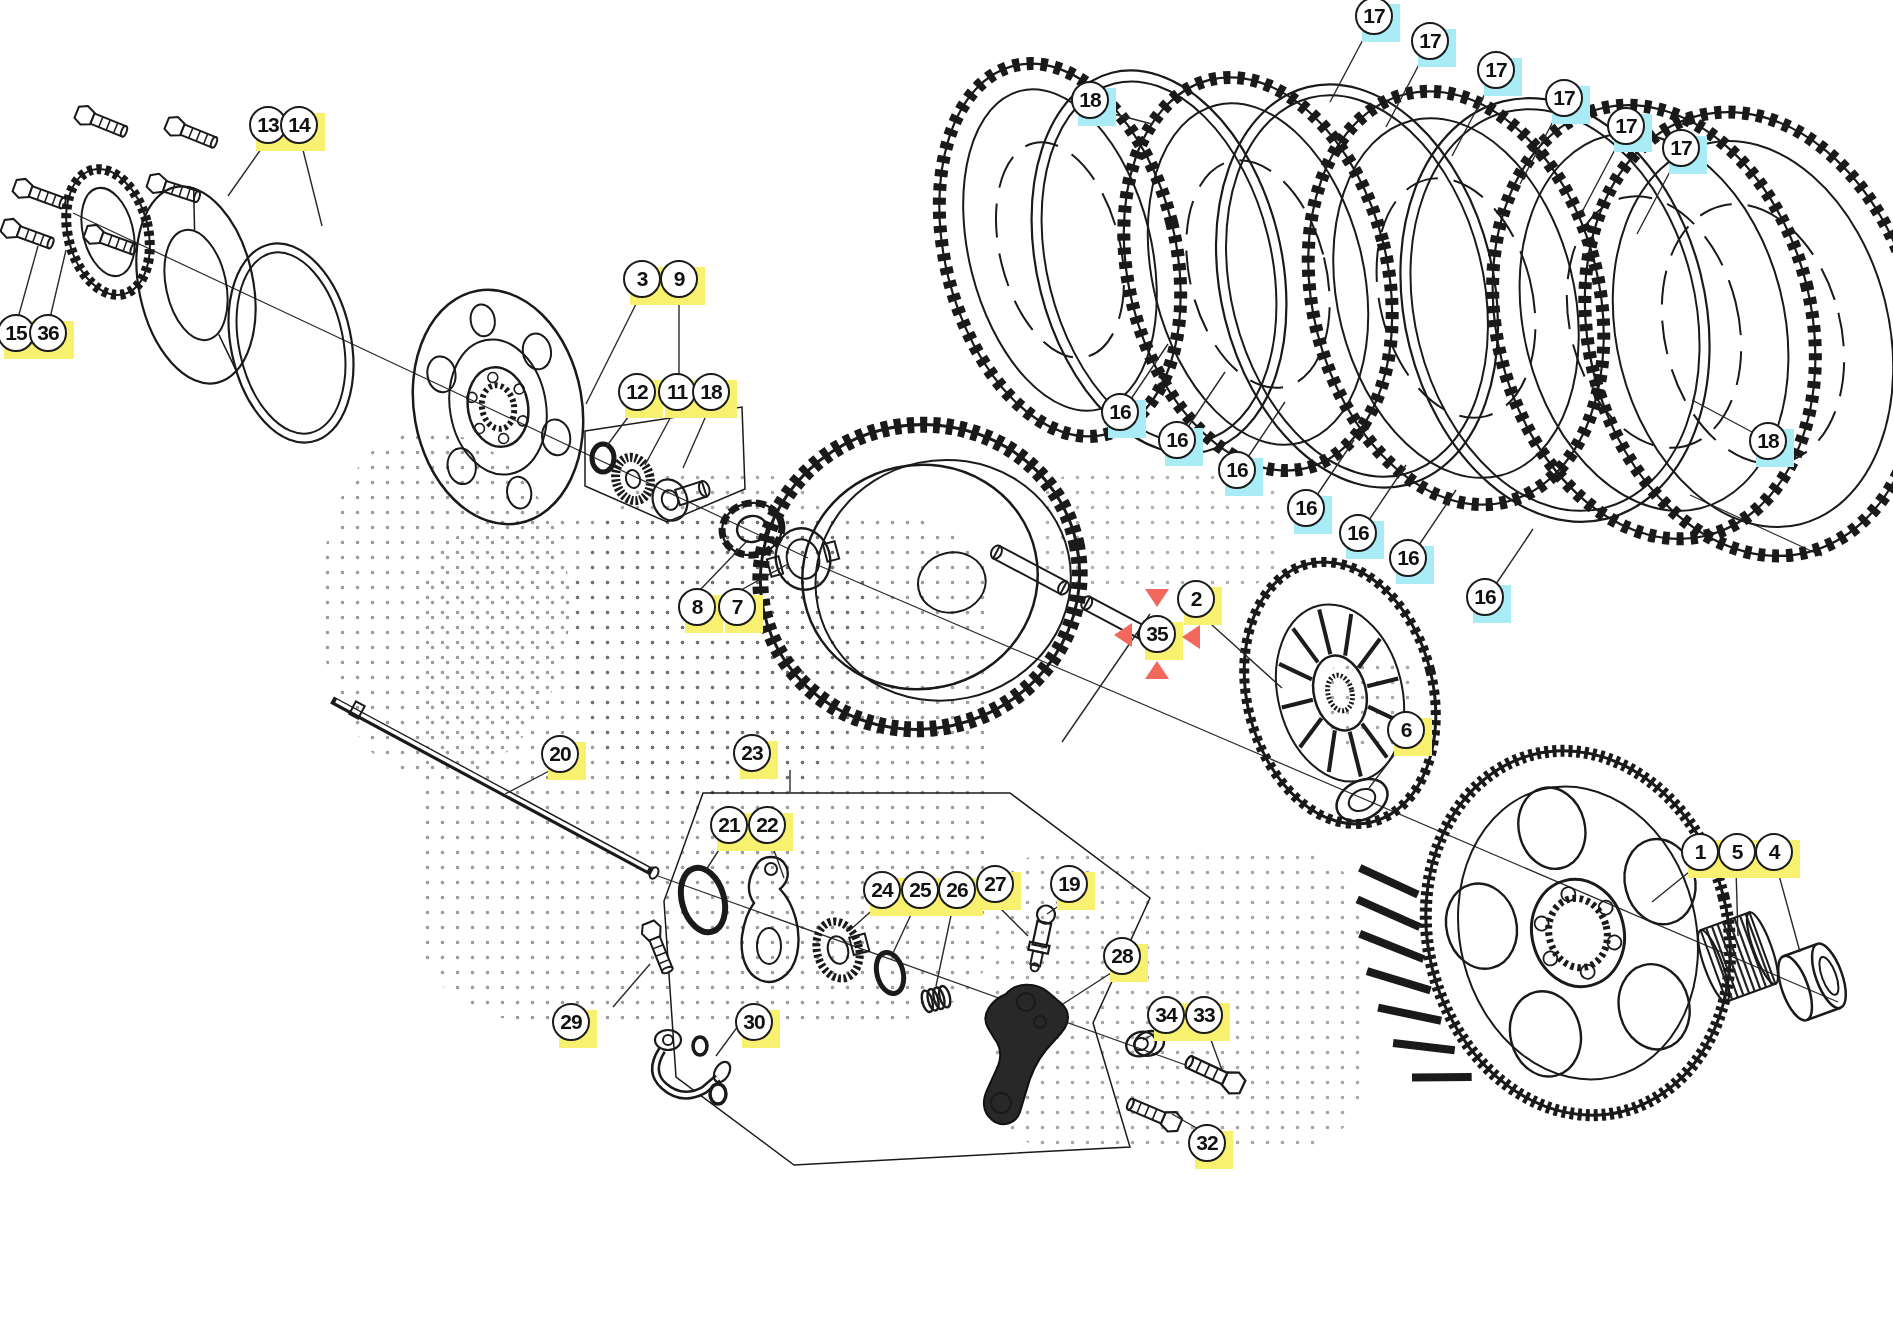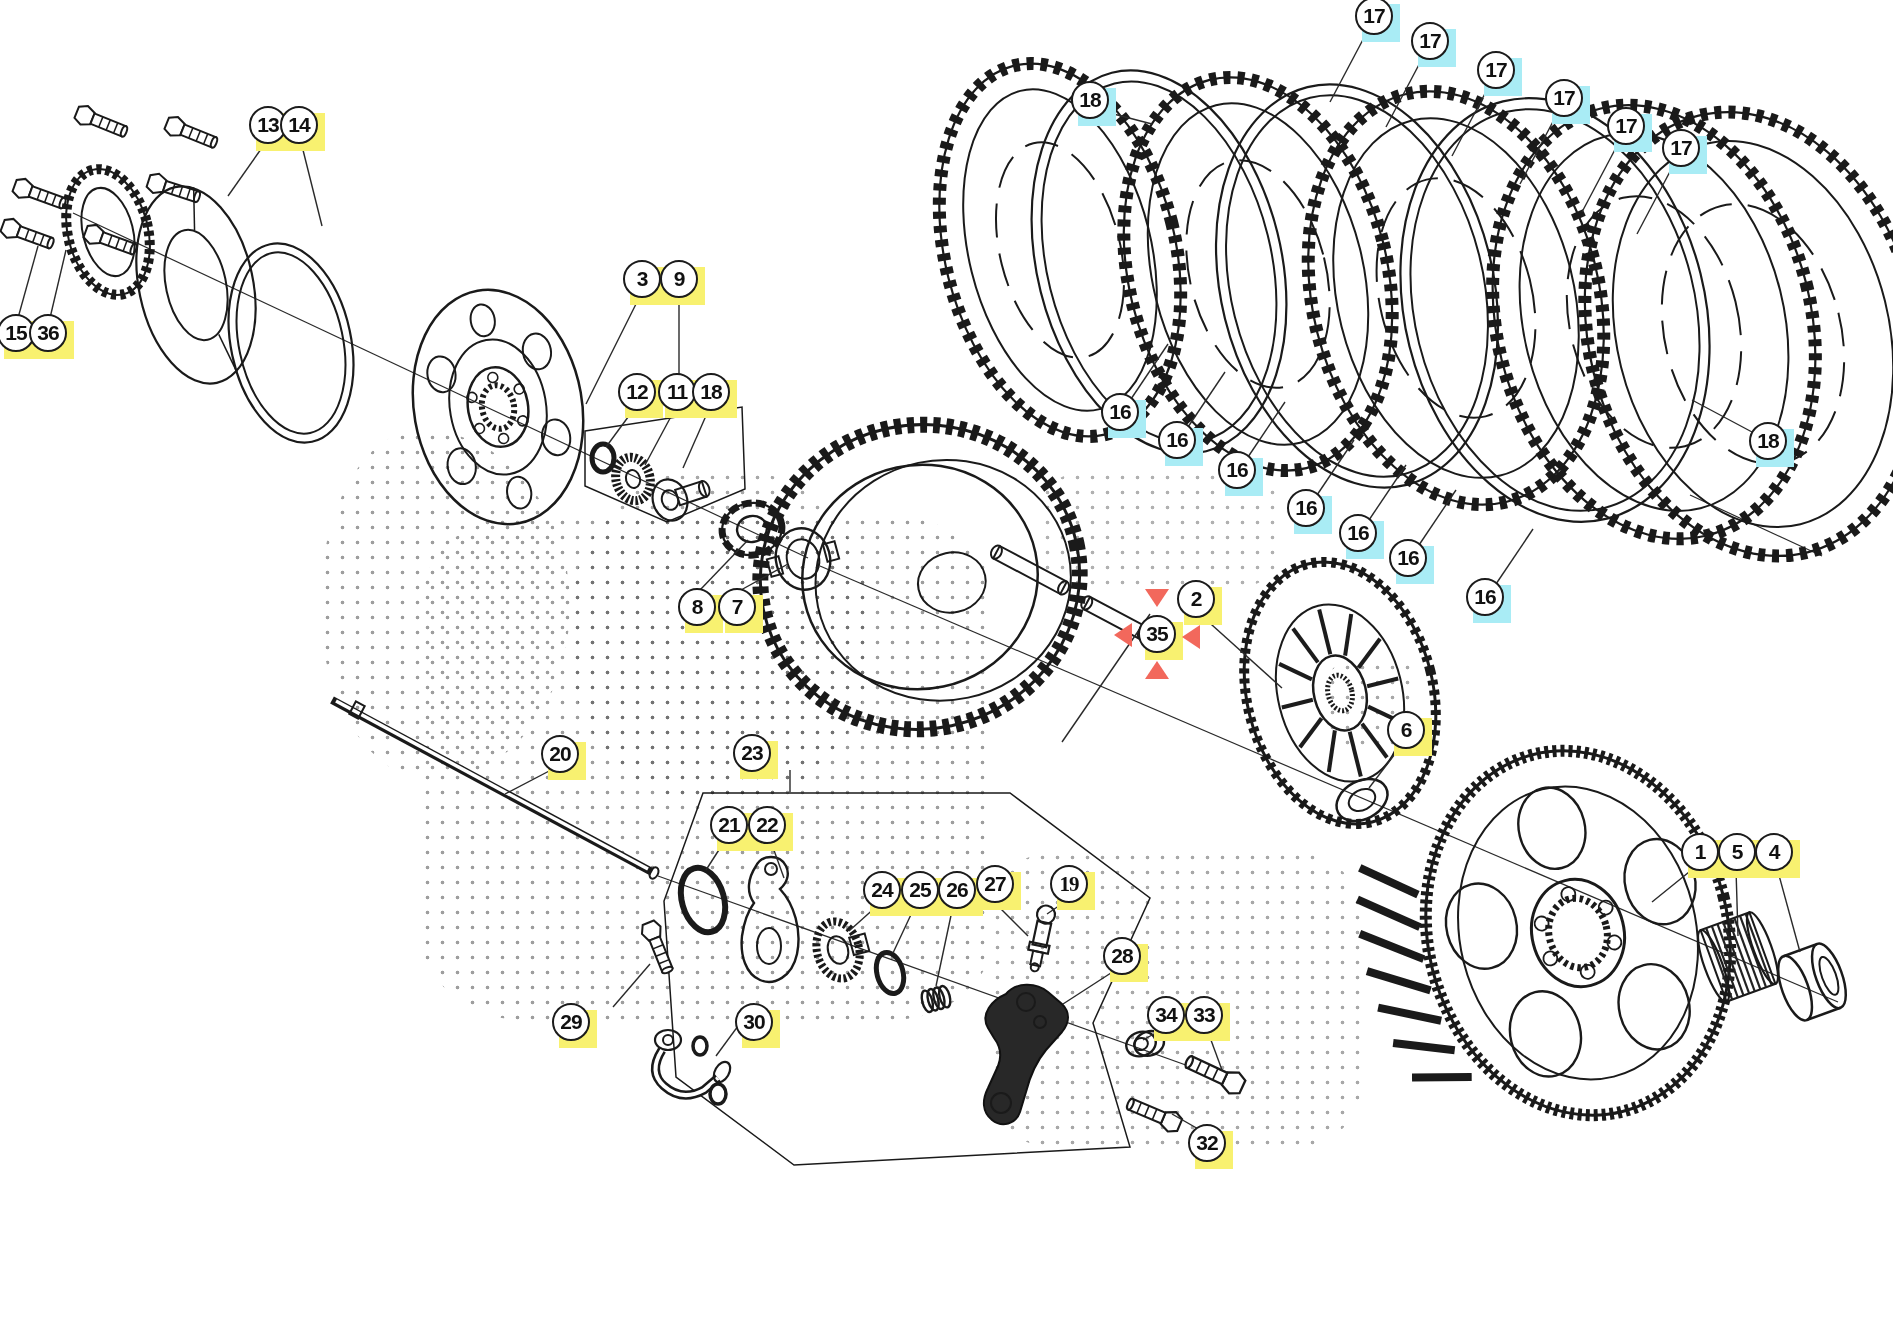--- a/index.html
+++ b/index.html
@@ -472,21 +472,21 @@
         <div class="circle">25</div>
       </div>
       <div class="callout yellow" style="left: 938px; top: 871px; text-decoration: underline;">
         <div class="hl"></div>
         <div class="circle">26</div>
       </div>
       <div class="callout yellow" style="left: 976px; top: 865px;">
         <div class="hl"></div>
         <div class="circle">27</div>
       </div>
-      <div class="callout yellow" style="left: 1050px; top: 865px; font-family: Liberation Serif, serif;">
+      <div class="callout yellow" style="left: 1050px; top: 865px;">
         <div class="hl"></div>
         <div class="circle">19</div>
       </div>
       <div class="callout yellow" style="left: 1103px; top: 937px;">
         <div class="hl"></div>
         <div class="circle">28</div>
       </div>
       <div class="callout yellow" style="left: 552px; top: 1003px;">
         <div class="hl"></div>
         <div class="circle">29</div>

